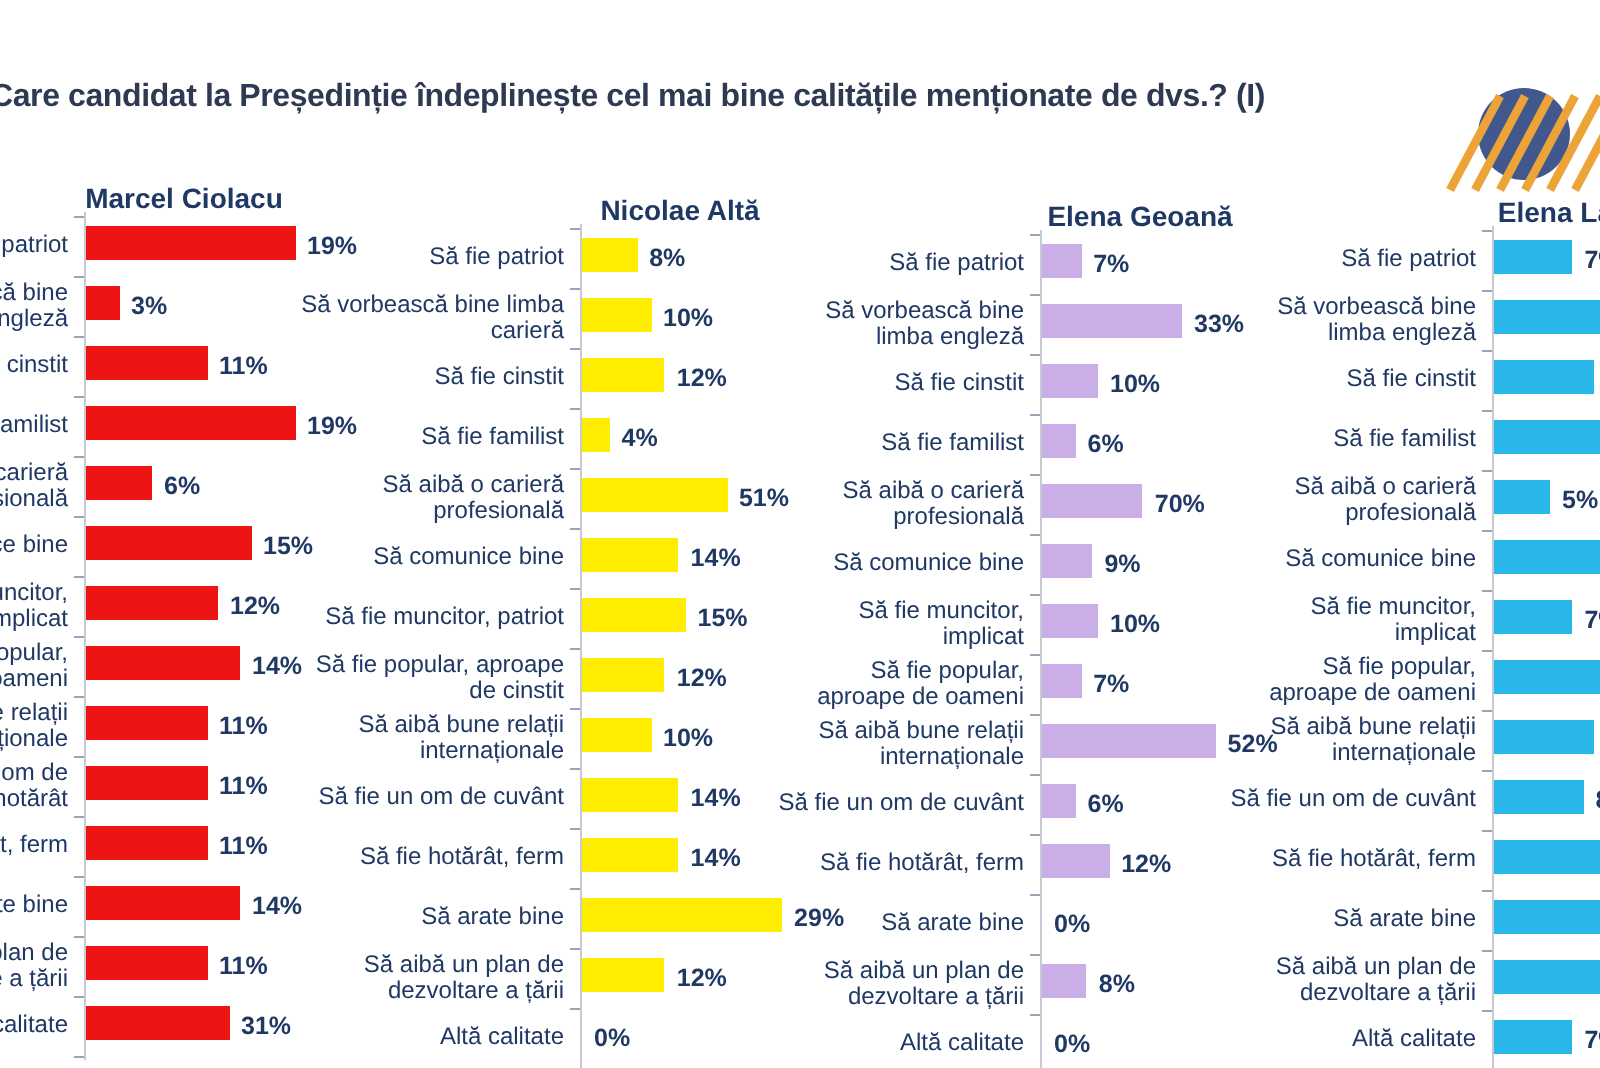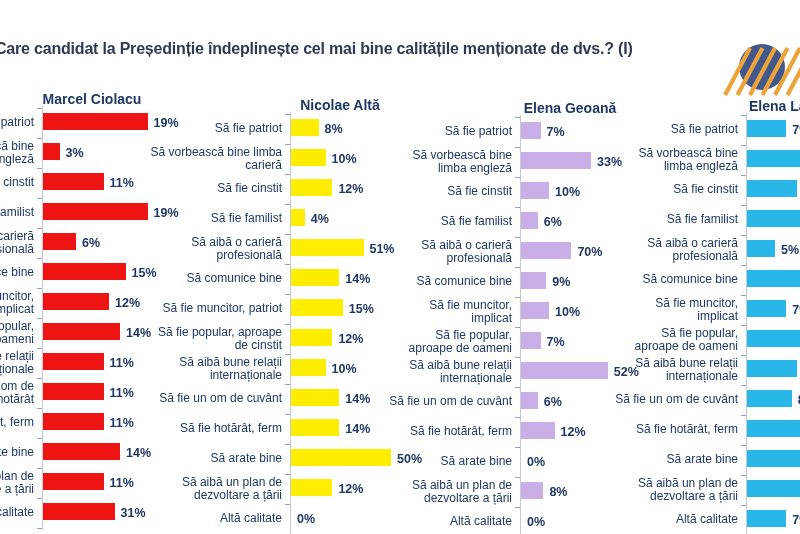--- a/index.html
+++ b/index.html
@@ -208,21 +208,21 @@
         <div class="val" style="left: 345.3px; top: 384px;">14%</div>
         <div class="lbl" style="left: 154px; top: 414px; width: 128px; height: 30px;">
           <div>Să fie hotărât, ferm</div>
         </div>
         <div class="bar" style="left: 291px; top: 419px; width: 48.3px; background: rgb(255, 237, 0);"></div>
         <div class="val" style="left: 345.3px; top: 414px;">14%</div>
         <div class="lbl" style="left: 154px; top: 444px; width: 128px; height: 30px;">
           <div>Să arate bine</div>
         </div>
         <div class="bar" style="left: 291px; top: 449px; width: 100.1px; background: rgb(255, 237, 0);"></div>
-        <div class="val" style="left: 397.05px; top: 444px;">50%</div>
+        <div class="val" style="left: 397.05px; top: 444px;">29%</div>
         <div class="lbl" style="left: 154px; top: 474px; width: 128px; height: 30px;">
           <div>Să aibă un plan de</div>
           <div>dezvoltare a țării</div>
         </div>
         <div class="bar" style="left: 291px; top: 479px; width: 41.4px; background: rgb(255, 237, 0);"></div>
         <div class="val" style="left: 338.4px; top: 474px;">12%</div>
         <div class="lbl" style="left: 154px; top: 504px; width: 128px; height: 30px;">
           <div>Altă calitate</div>
         </div>
         <div class="val" style="left: 297px; top: 504px;">0%</div>

